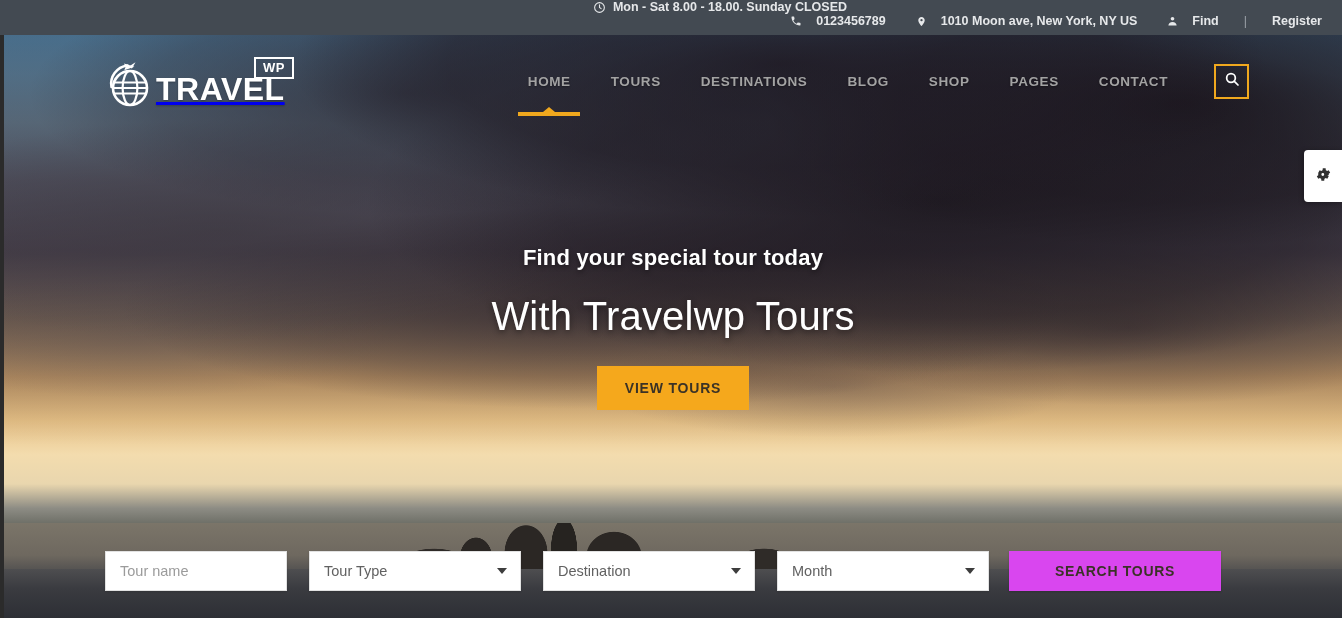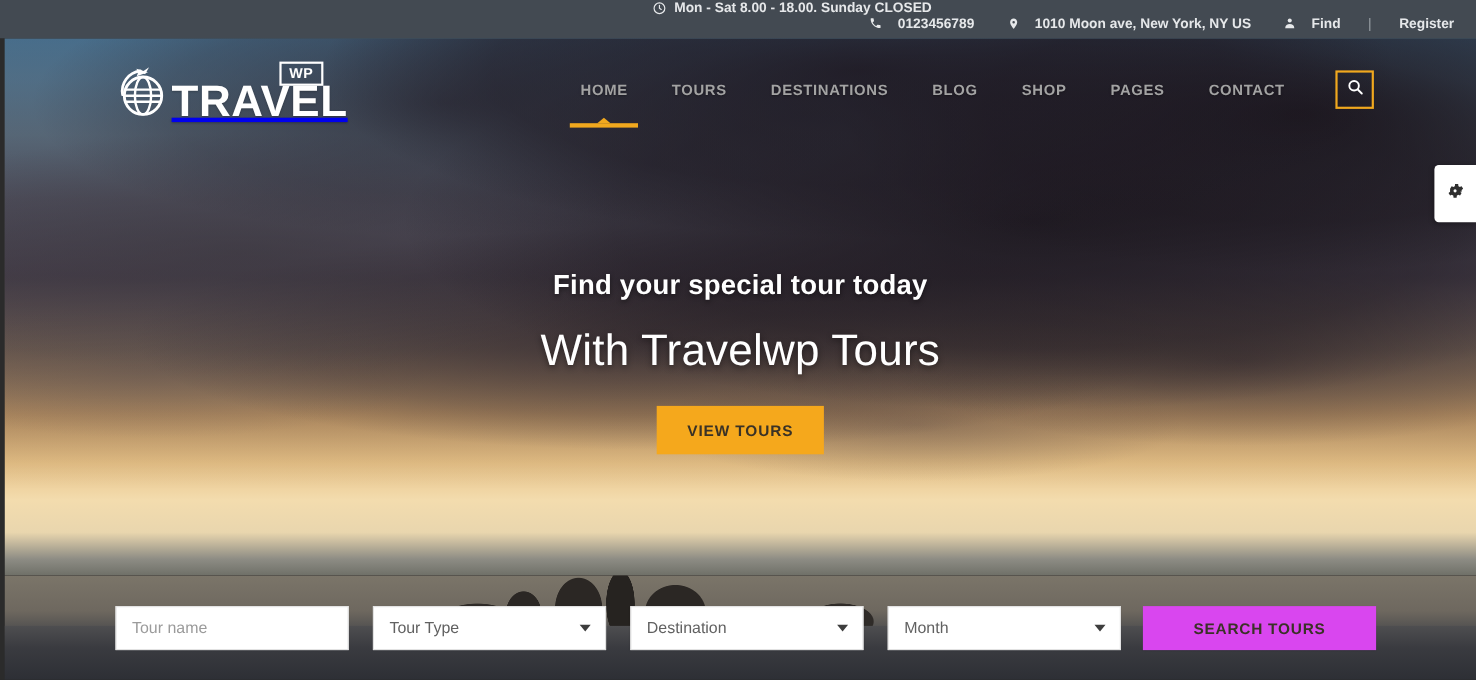--- a/index.html
+++ b/index.html
@@ -74,21 +74,21 @@
   }
 
   
   #header{
     position:absolute; left:4px; top:35px; width:1338px; height:92px;
     display:flex; align-items:center; z-index:6;
   }
   #logo{ margin-left:100px; display:flex; align-items:flex-start; position:relative; }
   #logo .globe{ width:54px; height:54px; position:relative; margin-top:6px; }
   #logo .word{
-    color:#fff; font-size:40px; font-weight:bold; letter-spacing:0.5px;
+    color:#fff; font-size:32px; font-weight:bold; letter-spacing:0.5px;
     line-height:1; margin-left:-2px; margin-top:22px;
     text-shadow:0 1px 2px rgba(0,0,0,.25);
   }
   #logo .wp{
     position:absolute; left:150px; top:6px;
     border:2px solid #fff; color:#fff; font-size:13px; font-weight:bold;
     padding:1px 7px 2px; letter-spacing:.5px;
   }
 
   #nav{ margin-left:auto; margin-right:0; display:flex; align-items:center; }
@@ -113,21 +113,21 @@
     display:flex; align-items:center; justify-content:center; cursor:pointer;
   }
 
   
   #herocopy{
     position:absolute; left:4px; top:35px; width:1338px; height:488px;
     display:flex; flex-direction:column; align-items:center; z-index:5;
     pointer-events:none;
   }
   #herocopy .sub{
-    margin-top:210px; color:#fff; font-size:25px; font-weight:bold;
+    margin-top:210px; color:#fff; font-size:22px; font-weight:bold;
     letter-spacing:.2px; text-shadow:0 2px 5px rgba(0,0,0,.45);
   }
   #herocopy .title{
     margin-top:23px; color:#fff; font-size:40px; font-weight:normal;
     letter-spacing:.2px; text-shadow:0 2px 6px rgba(0,0,0,.45);
   }
   #herocopy .cta{
     margin-top:27px; background:#f5a81c; color:#3a3226;
     font-size:14px; font-weight:bold; letter-spacing:.8px;
     padding:14px 28px; border:0; cursor:pointer; pointer-events:auto;
@@ -162,21 +162,21 @@
   #form{
     position:absolute; left:0; top:0; width:1338px; height:95px;
     display:flex; align-items:center; z-index:3;
   }
   #form .fld{
     height:40px; background:#fff; border:1px solid #e2e2e2;
     display:flex; align-items:center; position:relative;
     color:#616161; font-size:14.5px; padding:0 14px;
     box-shadow:0 1px 2px rgba(0,0,0,.12);
   }
-  #form .fld.input{ margin-left:101px; width:212px; }
+  #form .fld.input{ margin-left:101px; width:182px; }
   #form .fld.sel{ margin-left:22px; width:212px; cursor:pointer; }
   #form .fld.sel .car{
     position:absolute; right:13px; top:50%; transform:translateY(-50%);
     width:0; height:0; border-left:5px solid transparent;
     border-right:5px solid transparent; border-top:6px solid #3d3d3d;
   }
   #form .fld.input .ph{ color:#9b9b9b; }
   #form .btn{
     margin-left:20px; width:212px; height:40px; background:#d946ef;
     border:0; color:#3a3226; font-size:14px; font-weight:bold;

